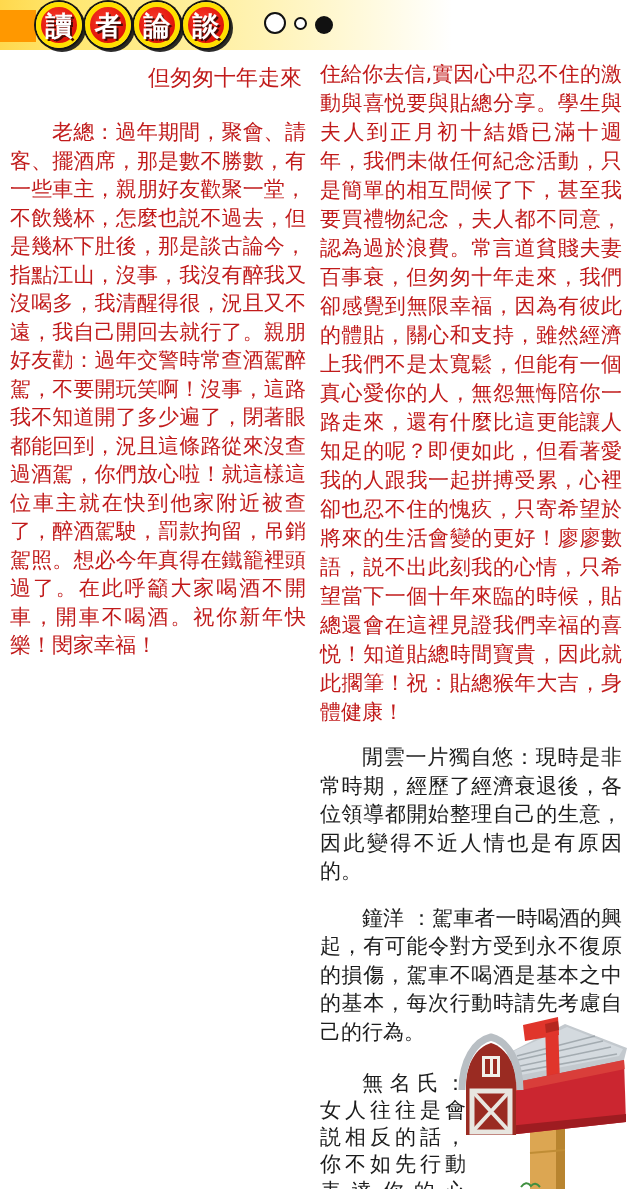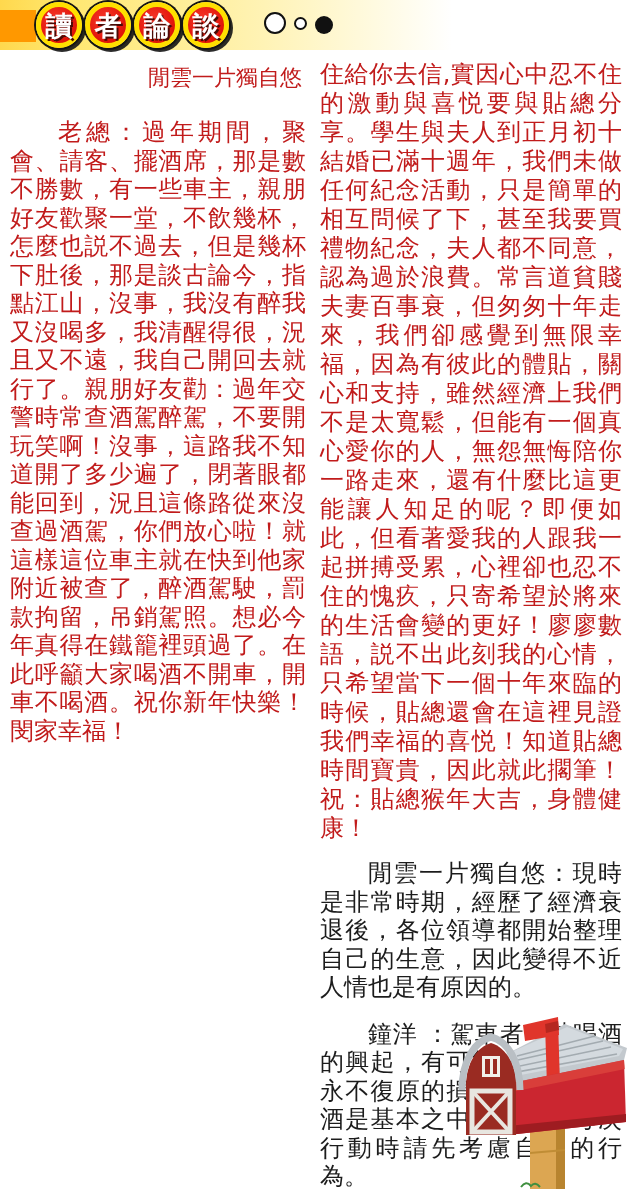--- a/index.html
+++ b/index.html
@@ -26,21 +26,21 @@
 
   
   .col { position:absolute; top:60px; text-align:justify; text-justify:inter-ideograph; }
   .col-left  { left:10px;  width:296px; }
   .col-right { left:320px; width:302px; }
 
   .letter { color:#c11b1b; }
   .reply  { color:#1c1c1c; }
 
   .fs22 { font-size:22px; }
-  .fs21 { font-size:24px; }
+  .fs21 { font-size:21px; }
   .lh36 { line-height:36px; }
   .lh29 { line-height:29px; }
   .lh285{ line-height:28.5px; }
   .lh27 { line-height:27px; }
 
   .indent { text-indent:2em; }
   .sig { text-align:right; padding-right:4px; }
 
   .mt-p2 { margin-top:22px; }
   .mt-r1 { margin-top:16px; }
@@ -63,21 +63,21 @@
     <div class="badge b1">讀</div>
     <div class="badge b2">者</div>
     <div class="badge b3">論</div>
     <div class="badge b4">談</div>
     <div class="dot dot-large"></div>
     <div class="dot dot-small"></div>
     <div class="dot dot-filled"></div>
   </div>
 
   <div class="col col-left">
-    <p class="letter fs22 lh36 sig">閒雲一片獨自悠</p>
+    <p class="letter fs22 lh36 sig">但匆匆十年走來</p>
     <p class="letter fs21 lh285 indent mt-p2">老總：過年期間，聚會、請客、擺酒席，那是數不勝數，有一些車主，親朋好友歡聚一堂，不飲幾杯，怎麼也説不過去，但是幾杯下肚後，那是談古論今，指點江山，沒事，我沒有醉我又沒喝多，我清醒得很，況且又不遠，我自己開回去就行了。親朋好友勸：過年交警時常查酒駕醉駕，不要開玩笑啊！沒事，這路我不知道開了多少遍了，閉著眼都能回到，況且這條路從來沒查過酒駕，你們放心啦！就這樣這位車主就在快到他家附近被查了，醉酒駕駛，罰款拘留，吊銷駕照。想必今年真得在鐵籠裡頭過了。在此呼籲大家喝酒不開車，開車不喝酒。祝你新年快樂！閔家幸福！</p>
 
   </div>
 
   <div class="col col-right">
     <p class="letter fs21 lh29">住給你去信,實因心中忍不住的激動與喜悦要與貼總分享。學生與夫人到正月初十結婚已滿十週年，我們未做任何紀念活動，只是簡單的相互問候了下，甚至我要買禮物紀念，夫人都不同意，認為過於浪費。常言道貧賤夫妻百事衰，但匆匆十年走來，我們卻感覺到無限幸福，因為有彼此的體貼，關心和支持，雖然經濟上我們不是太寬鬆，但能有一個真心愛你的人，無怨無悔陪你一路走來，還有什麼比這更能讓人知足的呢？即便如此，但看著愛我的人跟我一起拼搏受累，心裡卻也忍不住的愧疚，只寄希望於將來的生活會變的更好！廖廖數語，説不出此刻我的心情，只希望當下一個十年來臨的時候，貼總還會在這裡見證我們幸福的喜悦！知道貼總時間寶貴，因此就此擱筆！祝：貼總猴年大吉，身體健康！</p>
     <p class="reply fs21 lh285 indent mt-r1">閒雲一片獨自悠：現時是非常時期，經歷了經濟衰退後，各位領導都開始整理自己的生意，因此變得不近人情也是有原因的。</p>
     <p class="reply fs21 lh285 indent mt-r2">鐘洋 ：駕車者一時喝酒的興起，有可能令對方受到永不復原的損傷，駕車不喝酒是基本之中的基本，每次行動時請先考慮自己的行為。</p>
     <p class="reply fs21 lh27 indent mt-r3">
       <span class="mailbox-spacer"></span>

